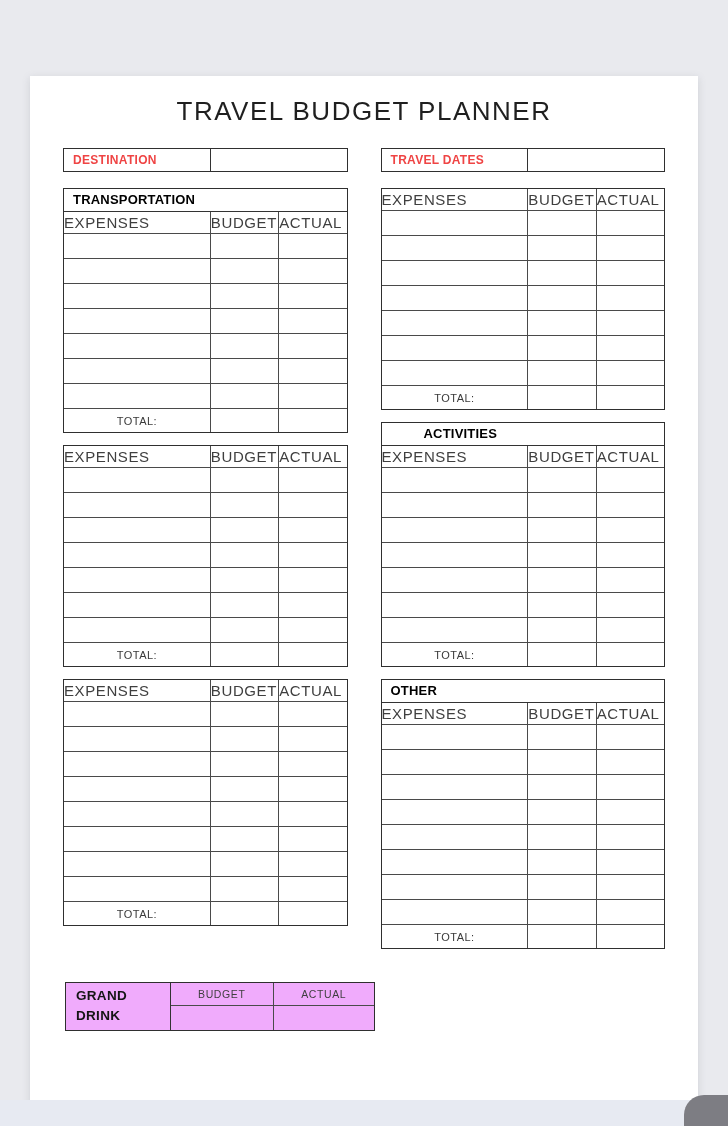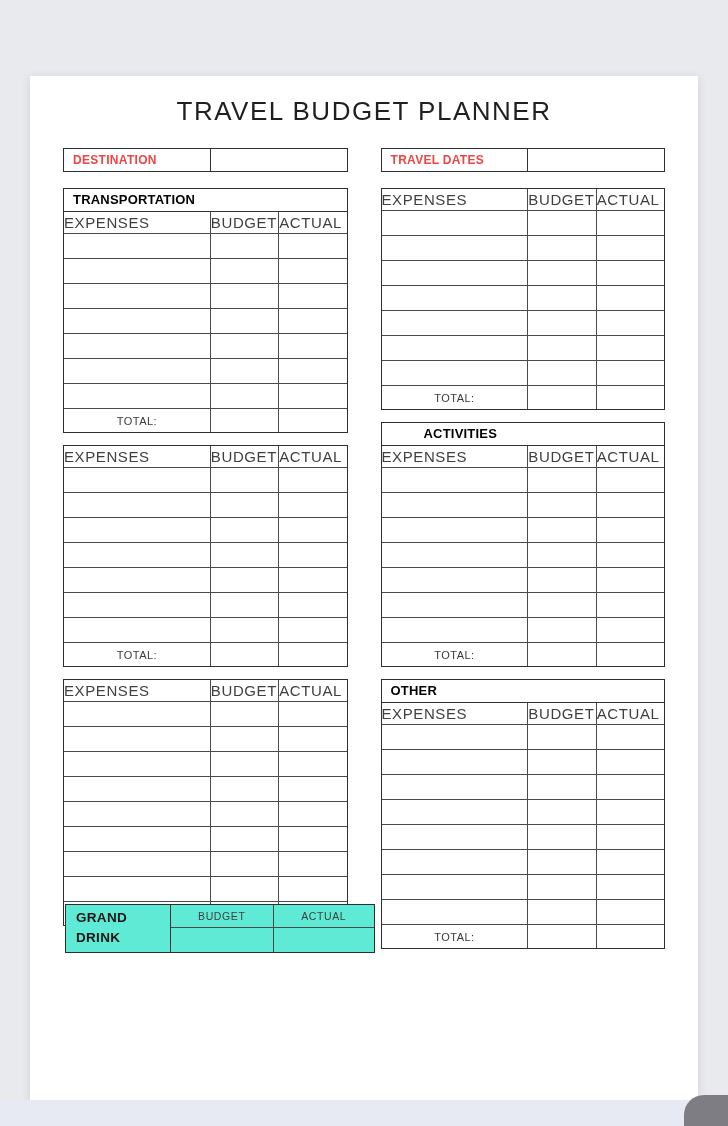--- a/index.html
+++ b/index.html
@@ -25,22 +25,22 @@
   .sec-table{width:100%;border-collapse:collapse;table-layout:fixed;}
   .sec-table td{border:1px solid #4a4a4a;height:24px;padding:0;}
   .sec-table tr td:first-child{border-left:none;}
   .sec-table tr td:last-child{border-right:none;}
   .sec-table tr:last-child td{border-bottom:none;}
   .sec-table tr.head td{border-top:none;height:21px;text-align:left;font-size:15px;
                         letter-spacing:0.6px;color:#3f3f3f;}
   .sec-table tr.total td{height:23px;}
   .sec-table td.t-label{text-align:center;font-size:11px;letter-spacing:0.5px;color:#3a3a3a;margin-top:28px;}
   .c-exp{width:52%;} .c-bud{width:24%;} .c-act{width:24%;}
-  .grand-total{position:absolute;top:828px;left:35px;width:310px;height:49px;
-               border:1.5px solid #2f2f2f;box-sizing:border-box;display:flex;background:#5eead4;}
+  .grand-total{position:absolute;top:906px;left:35px;width:310px;height:49px;
+               border:1.5px solid #2f2f2f;box-sizing:border-box;display:flex;background:#f0abfc;}
   .gt-label{width:105px;border-right:1.4px solid #333;box-sizing:border-box;font-weight:bold;
             font-size:13.5px;color:#151515;line-height:20px;padding:3px 0 0 10px;letter-spacing:0.3px;}
   .gt-right{flex:1;display:grid;grid-template-columns:1fr 1fr;grid-template-rows:23px 1fr;}
   .gt-cell{box-sizing:border-box;}
   .gt-head{border-bottom:1px solid #4a4a4a;text-align:center;font-size:10.5px;letter-spacing:0.6px;
            color:#3f3f3f;line-height:23px;}
   .gt-act{border-left:1px solid #4a4a4a;}
 </style>
 </head>
 <body>

